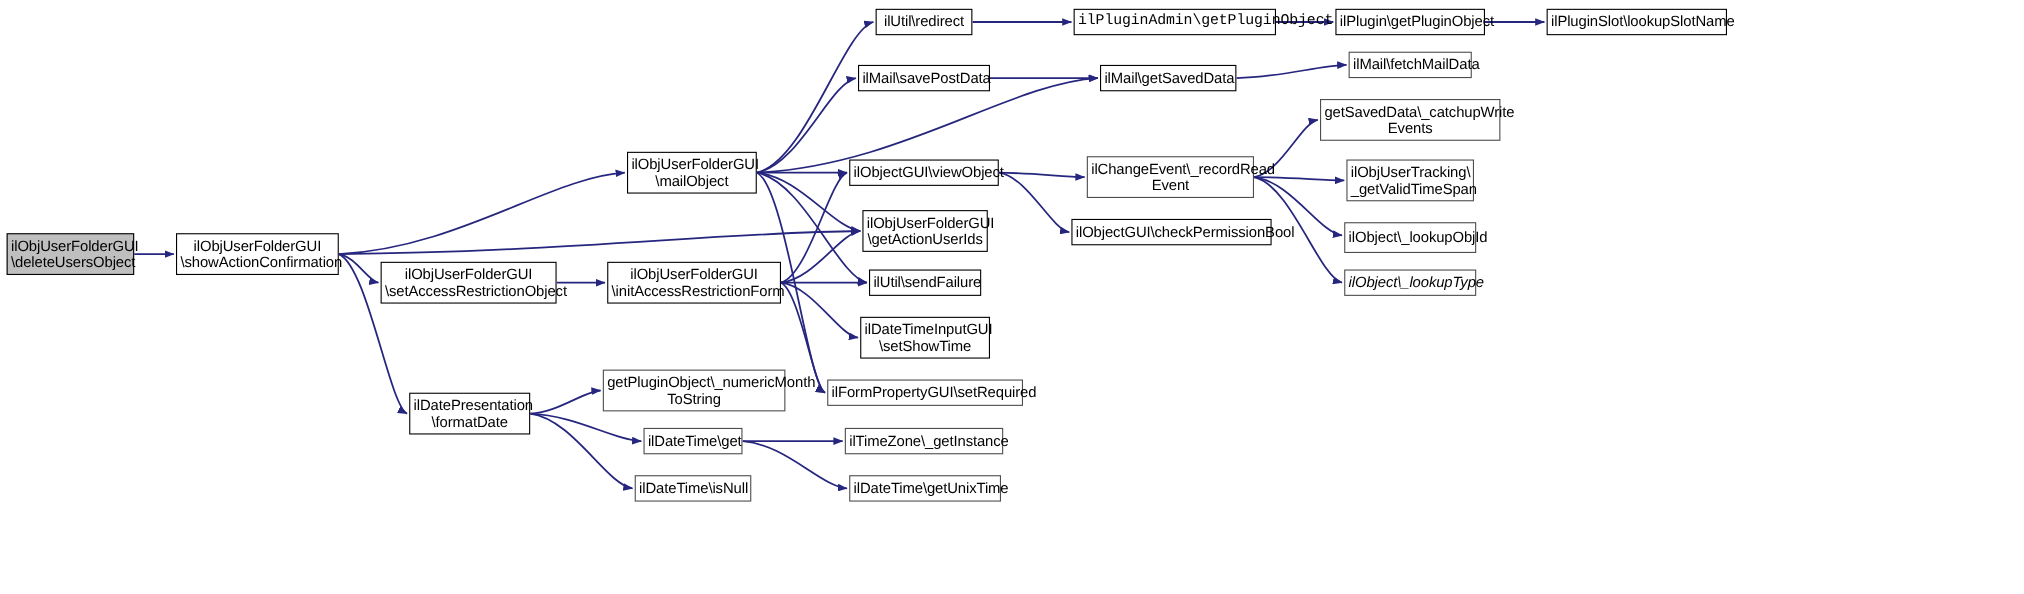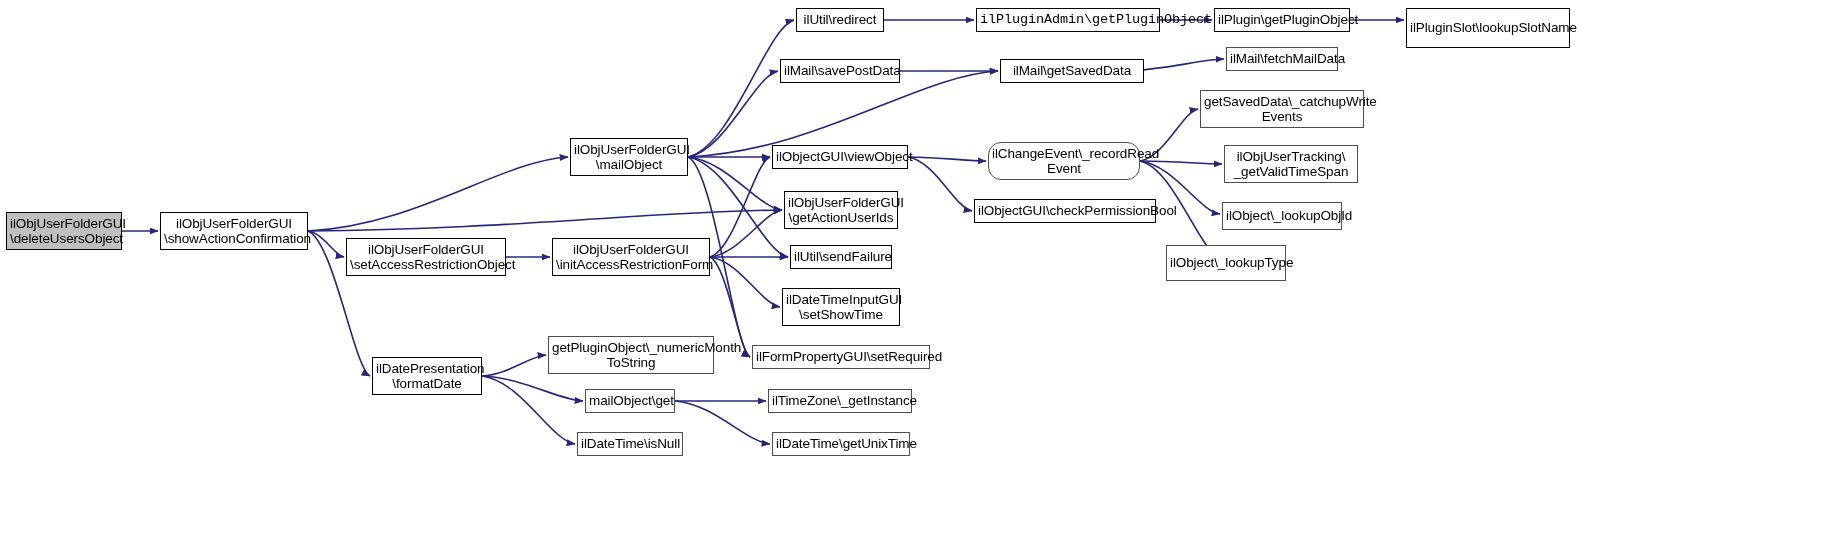--- a/index.html
+++ b/index.html
@@ -105,40 +105,40 @@
     <div class="node" style="left: 570px; top: 138px; width: 118px; height: 38px;"><span class="node-label">ilObjUserFolderGUI
 \mailObject</span></div>
     <div class="node" style="left: 346px; top: 238px; width: 160px; height: 38px;"><span class="node-label">ilObjUserFolderGUI
 \setAccessRestrictionObject</span></div>
     <div class="node" style="left: 552px; top: 238px; width: 158px; height: 38px;"><span class="node-label">ilObjUserFolderGUI
 \initAccessRestrictionForm</span></div>
     <div class="node" style="left: 372px; top: 357px; width: 110px; height: 38px;"><span class="node-label">ilDatePresentation
 \formatDate</span></div>
     <div class="node" style="left: 796px; top: 8px; width: 88px; height: 24px;"><span class="node-label">ilUtil\redirect</span></div>
     <div class="node" style="left: 780px; top: 59px; width: 120px; height: 24px;"><span class="node-label">ilMail\savePostData</span></div>
-    <div class="node" style="left: 1000px; top: 59px; width: 144px; height: 24px;"><span class="node-label">ilMail\getSavedData</span></div>
+    <div class="node" style="left: 1000px; top: 59px; width: 124px; height: 24px;"><span class="node-label">ilMail\getSavedData</span></div>
     <div class="node" style="left: 772px; top: 145px; width: 136px; height: 24px;"><span class="node-label">ilObjectGUI\viewObject</span></div>
     <div class="node" style="left: 784px; top: 191px; width: 114px; height: 38px;"><span class="node-label">ilObjUserFolderGUI
 \getActionUserIds</span></div>
     <div class="node" style="left: 790px; top: 245px; width: 102px; height: 24px;"><span class="node-label">ilUtil\sendFailure</span></div>
     <div class="node" style="left: 782px; top: 288px; width: 118px; height: 38px;"><span class="node-label">ilDateTimeInputGUI
 \setShowTime</span></div>
     <div class="node thick" style="left: 752px; top: 345px; width: 178px; height: 24px;"><span class="node-label">ilFormPropertyGUI\setRequired</span></div>
     <div class="node thick" style="left: 548px; top: 336px; width: 166px; height: 38px;"><span class="node-label">getPluginObject\_numericMonth
 ToString</span></div>
-    <div class="node thick" style="left: 585px; top: 389px; width: 90px; height: 24px;"><span class="node-label">mailObject\get</span></div>
+    <div class="node thick" style="left: 585px; top: 389px; width: 90px; height: 24px;"><span class="node-label">ilDateTime\get</span></div>
     <div class="node thick" style="left: 577px; top: 432px; width: 106px; height: 24px;"><span class="node-label">ilDateTime\isNull</span></div>
     <div class="node thick" style="left: 768px; top: 389px; width: 144px; height: 24px;"><span class="node-label">ilTimeZone\_getInstance</span></div>
     <div class="node thick" style="left: 772px; top: 432px; width: 138px; height: 24px;"><span class="node-label">ilDateTime\getUnixTime</span></div>
     <div class="node" style="left: 976px; top: 8px; width: 184px; height: 24px; font-family: Liberation Mono, monospace;"><span class="node-label">ilPluginAdmin\getPluginObject</span></div>
     <div class="node" style="left: 1214px; top: 8px; width: 136px; height: 24px;"><span class="node-label">ilPlugin\getPluginObject</span></div>
-    <div class="node" style="left: 1406px; top: 8px; width: 164px; height: 40px;"><span class="node-label">ilPluginSlot\lookupSlotName</span></div>
+    <div class="node" style="left: 1406px; top: 8px; width: 164px; height: 24px;"><span class="node-label">ilPluginSlot\lookupSlotName</span></div>
     <div class="node thick" style="left: 1226px; top: 47px; width: 112px; height: 24px;"><span class="node-label">ilMail\fetchMailData</span></div>
-    <div class="node thick" style="left: 988px; top: 142px; width: 152px; height: 38px; border-radius: 13px;"><span class="node-label">ilChangeEvent\_recordRead
+    <div class="node thick" style="left: 988px; top: 142px; width: 152px; height: 38px;"><span class="node-label">ilChangeEvent\_recordRead
 Event</span></div>
     <div class="node" style="left: 974px; top: 199px; width: 182px; height: 24px;"><span class="node-label">ilObjectGUI\checkPermissionBool</span></div>
     <div class="node thick" style="left: 1200px; top: 90px; width: 164px; height: 38px;"><span class="node-label">getSavedData\_catchupWrite
 Events</span></div>
-    <div class="node thick" style="left: 1224px; top: 145px; width: 134px; height: 38px;"><span class="node-label">ilObjUserTracking\
+    <div class="node thick" style="left: 1224px; top: 145px; width: 116px; height: 38px;"><span class="node-label">ilObjUserTracking\
 _getValidTimeSpan</span></div>
     <div class="node thick" style="left: 1222px; top: 202px; width: 120px; height: 28px;"><span class="node-label">ilObject\_lookupObjId</span></div>
-    <div class="node thick" style="left: 1166px; top: 245px; width: 120px; height: 36px;"><span class="node-label">ilObject\_lookupType</span></div>
+    <div class="node thick" style="left: 1222px; top: 245px; width: 120px; height: 24px; font-style: italic;"><span class="node-label">ilObject\_lookupType</span></div>
   </div>
 
 </body></html>

